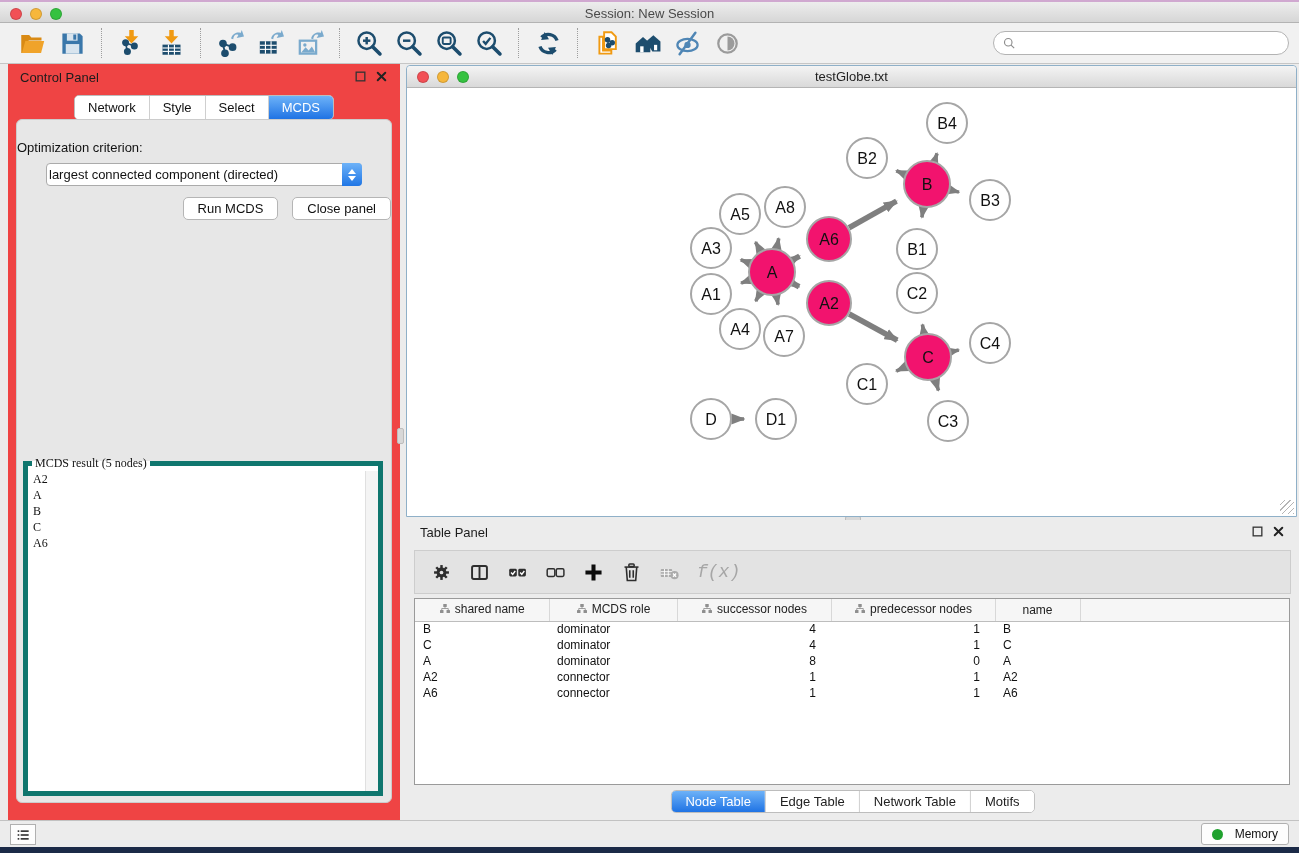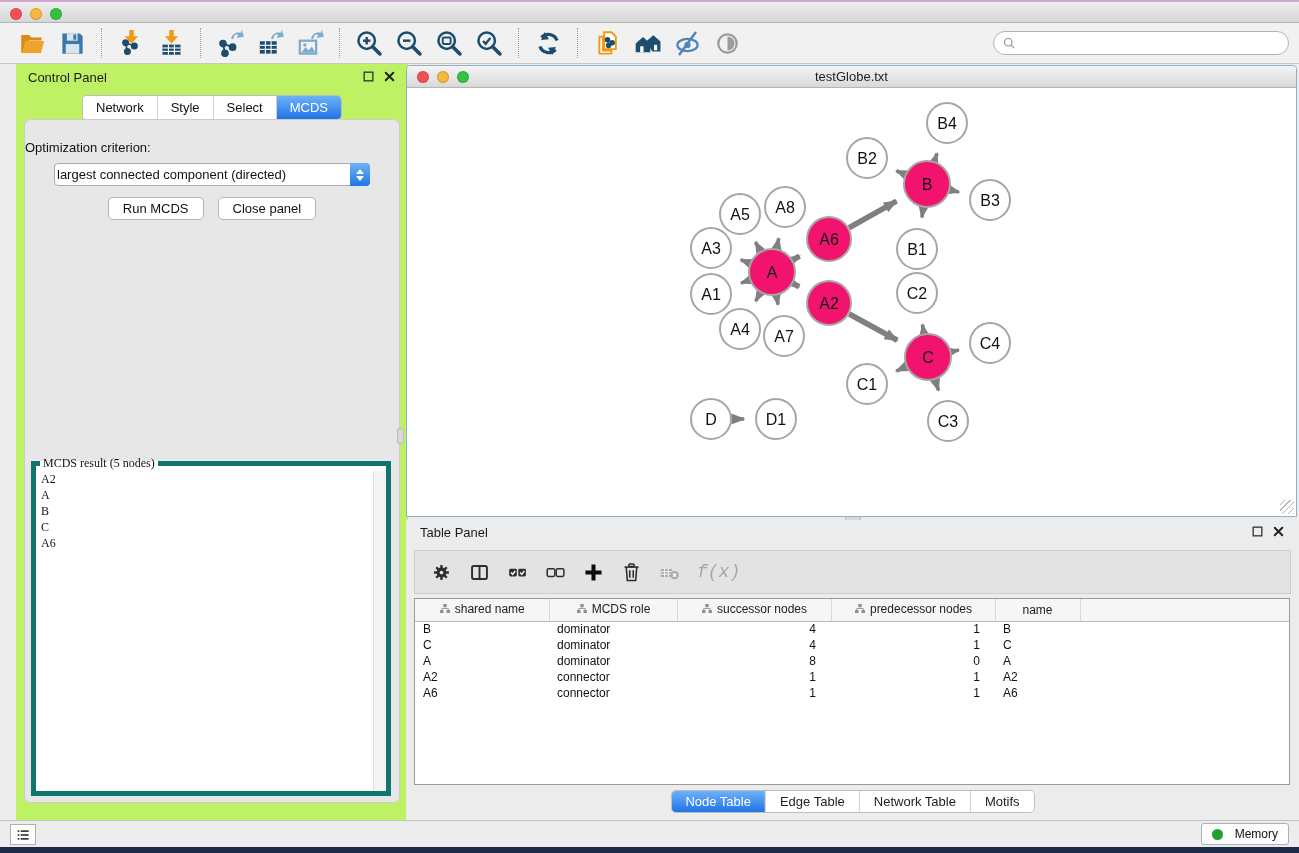--- a/index.html
+++ b/index.html
@@ -19,40 +19,40 @@
     border-bottom:1px solid #c6c6c6; display:flex; align-items:center; padding-left:12px; }
   .tbtn { width:40px; height:34px; display:flex; align-items:center; justify-content:center; cursor:default; }
   .tbtn svg { width:27px; height:27px; }
   .tsep { width:1px; height:30px; margin:0 9px; border-left:1px dotted #9e9e9e; }
   .searchbox { position:absolute; right:10px; top:8px; width:296px; height:24px; background:#fff;
     border:1px solid #b3b3b3; border-radius:12px; display:flex; align-items:center; padding:0 8px; }
   .searchbox svg { width:15px; height:15px; flex:0 0 auto; }
   .searchbox input { border:none; outline:none; flex:1; font-size:12px; margin-left:5px; background:transparent; }
 
   
-  .control-panel { position:absolute; left:16px; top:64px; width:392px; height:756px; background:#bef264; }
+  .control-panel { position:absolute; left:8px; top:64px; width:392px; height:756px; background:#ef4444; }
   .panel-head { position:absolute; top:6px; left:12px; font-size:13px; color:#1c1c1c; }
   .panel-ctrls { position:absolute; top:6px; right:12px; display:flex; gap:8px; align-items:center; }
   .panel-ctrls svg { width:13px; height:13px; }
   .seg-tabs { position:absolute; top:31px; left:50%; transform:translateX(-50%);
     display:flex; border:1px solid #bdbdbd; border-radius:5px; overflow:hidden; background:#fff; }
   .seg-tab { padding:4px 13px; font-size:13px; color:#111; background:#fff; border-left:1px solid #cfcfcf; cursor:default; white-space:nowrap; }
   .seg-tab:first-child { border-left:none; }
   .seg-tab.active { background:linear-gradient(#6db2f8,#1f73e4); color:#fff; }
   .cp-body { position:absolute; left:8px; right:8px; top:55px; height:684px; background:#e7e7e7;
     border:1px solid #cccccc; border-radius:6px; }
   .opt-label { margin-top:20px; text-align:left; font-size:13px; color:#111; }
   .dropdown { position:relative; margin:8px auto 0; width:316px; height:23px; background:#fff;
     border:1px solid #ababab; border-radius:4px; font-size:13px; line-height:21px; padding-left:2px; color:#111; }
   .dropdown .stepper { position:absolute; right:-1px; top:-1px; width:20px; height:23px; border-radius:0 4px 4px 0;
     background:linear-gradient(#6db2f8,#2076e5); display:flex; flex-direction:column; align-items:center; justify-content:center; gap:2px; }
   .stepper i { width:0; height:0; border-left:4px solid transparent; border-right:4px solid transparent; display:block; }
   .stepper i.up { border-bottom:5px solid #fff; }
   .stepper i.down { border-top:5px solid #fff; }
-  .btn-row { margin-top:11px; display:flex; justify-content:center; gap:14px; }
+  .btn-row { margin-top:11px; display:flex; justify-content:flex-end; gap:14px; }
   .mac-btn { background:#fff; border:1px solid #b5b5b5; border-radius:5px; font-size:13px; padding:3px 14px;
     font-family:"Liberation Sans",sans-serif; color:#111; cursor:default; }
   fieldset.result { position:absolute; left:6px; right:8px; top:336px; height:340px;
     border:5px solid #0f766e; background:#fff; padding:0;font-family:Liberation Serif, serif; }
   fieldset.result legend { font-size:12px; color:#111; margin-left:4px; padding:0 3px; background:transparent; }
   .result-list { position:relative; width:100%; height:100%; background:#fff; overflow:hidden; }
   .result-item { font-size:12px; line-height:16px; padding-left:5px; color:#111; }
   .vscroll { position:absolute; right:0; top:0; bottom:0; width:13px; background:#f4f4f4; border-left:1px solid #e0e0e0; }
 
   
@@ -108,20 +108,21 @@
 </style>
 </head>
 <body>
 
 <div class="mac-titlebar">
   <div class="tl-group">
     <span class="tl red"></span>
     <span class="tl yellow"></span>
     <span class="tl green"></span>
   </div>
+  <div class="mac-title">Session: New Session</div>
 </div>
 
 <div class="toolbar">
   <div id="toolbar-icons" style="display:flex;align-items:center;">
       <div class="tbtn">
         <svg viewBox="0 0 24 24">
           <path d="M2 20.5V4.5h7l2 2.2h9v2.6H8.6L5.2 20.5z" fill="#d98a14"></path>
           <path d="M5.6 9.8H22.4L19.6 20.5H2.6z" fill="#f0a32a"></path>
         </svg>
       </div>

